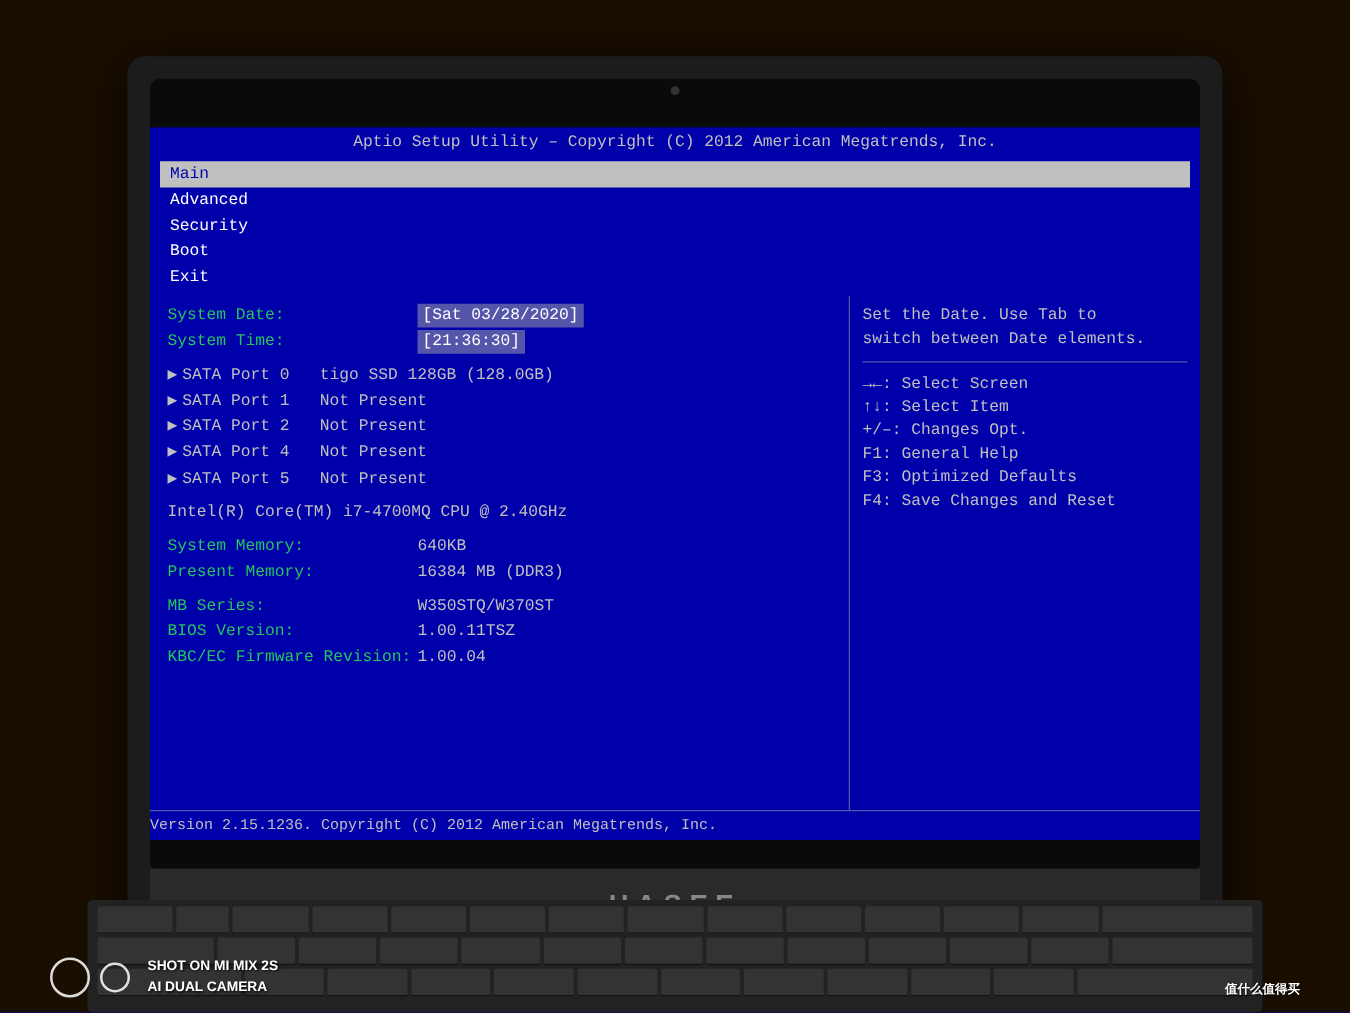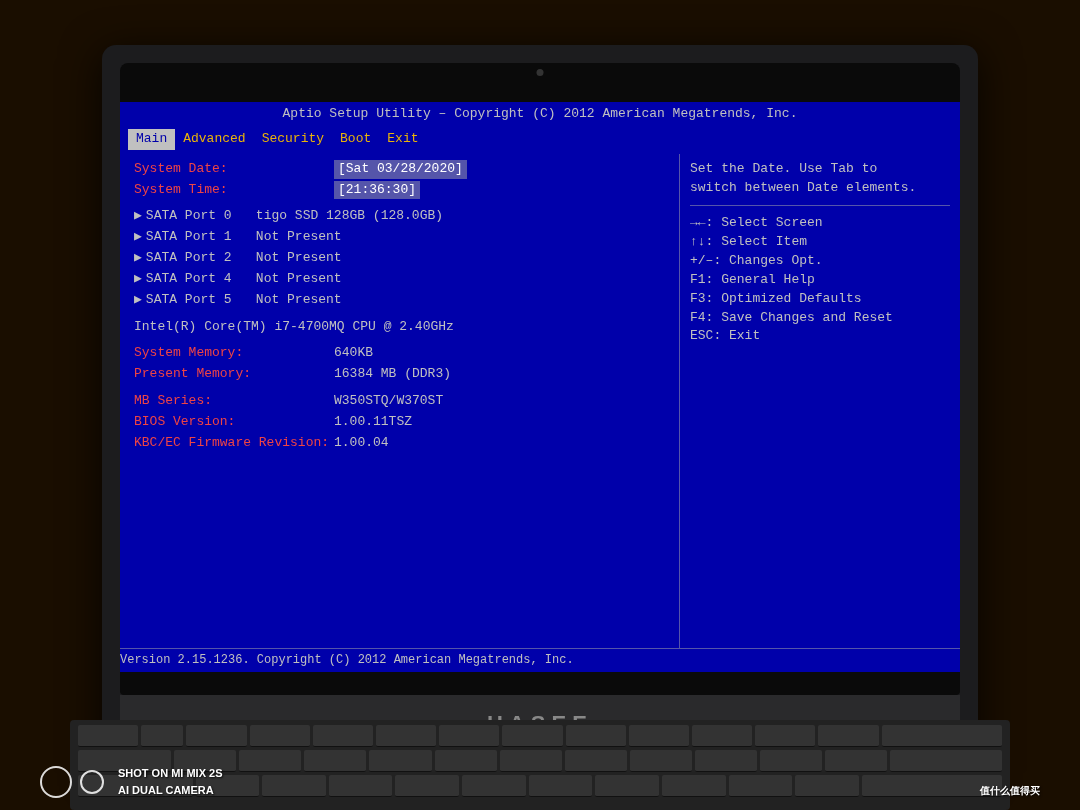--- a/index.html
+++ b/index.html
@@ -73,29 +73,29 @@
       color: #c0c0c0;
       text-align: center;
       padding: 3px 0;
       font-size: 13px;
     }
 
     
     .bios-menubar {
       background: #0000aa;
       display: flex;
-      flex-direction: row;
+      flex-direction: column;
       gap: 0;
       padding: 2px 8px;
       margin-bottom: 2px;
     }
 
     .menu-item {
       padding: 1px 8px;
-      color: #eab308;
+      color: #ffffff;
       font-size: 13px;
       cursor: default;
     }
 
     .menu-item.active {
       background: #c0c0c0;
       color: #0000aa;
     }
 
     
@@ -122,21 +122,21 @@
     }
 
     .bios-row {
       display: flex;
       flex-direction: row;
       margin-bottom: 2px;
     }
 
     .bios-label {
       min-width: 200px;
-      color: #ef4444;
+      color: #22c55e;
     }
 
     .bios-value {
       color: #c0c0c0;
     }
 
     .bios-value.highlighted {
       background: #5555aa;
       color: #ffffff;
       padding: 0 4px;
@@ -380,21 +380,20 @@
             Set the Date. Use Tab to<br>switch between Date elements.
           </div>
           <div class="help-divider"></div>
           <div>
             <div>→←: Select Screen</div>
             <div>↑↓: Select Item</div>
             <div>+/–: Changes Opt.</div>
             <div>F1: General Help</div>
             <div>F3: Optimized Defaults</div>
             <div>F4: Save Changes and Reset</div>
-            <div>ESC: Exit</div>
           </div>
         </div>
       </div>
 
       <div class="bios-bottom-bar">
         <span>Version 2.15.1236. Copyright (C) 2012 American Megatrends, Inc.</span>
       </div>
     </div>
   </div>
 

